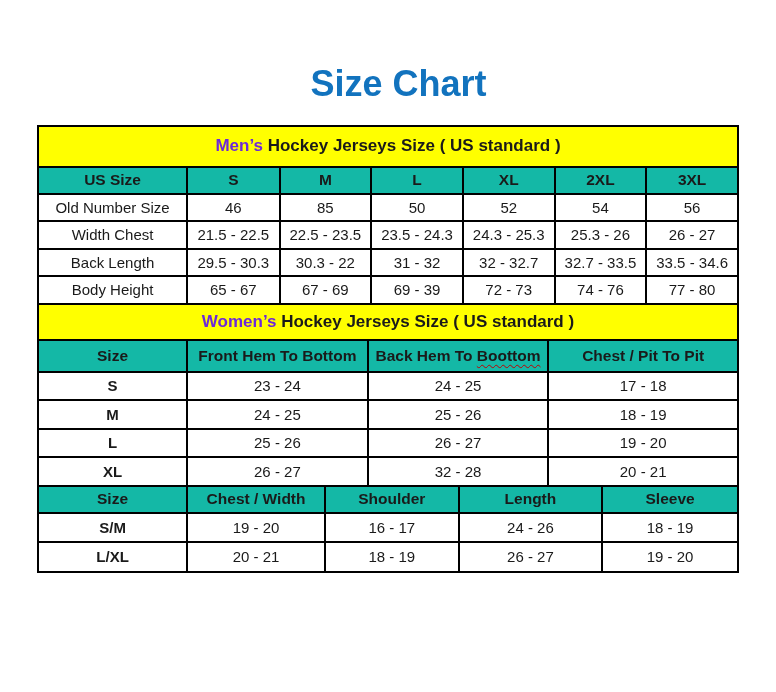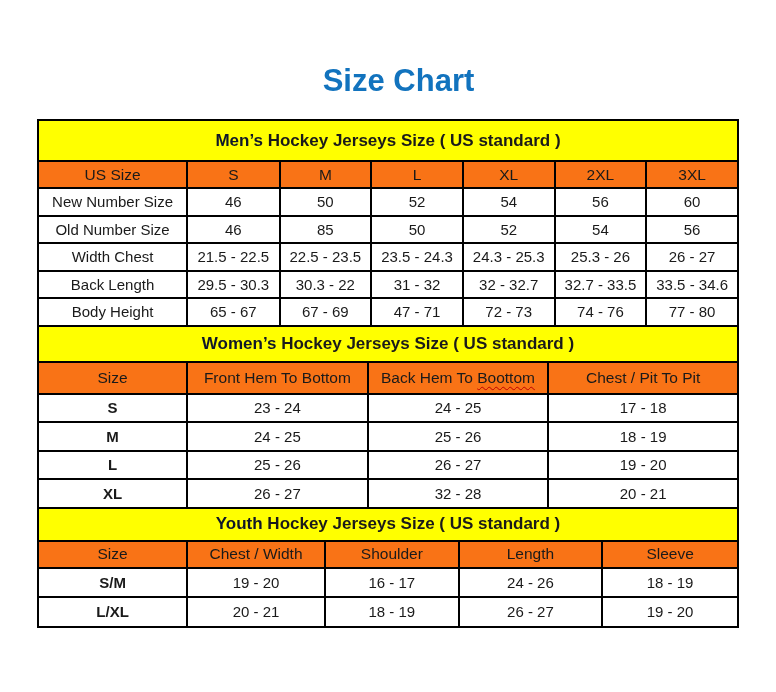--- a/index.html
+++ b/index.html
@@ -8,21 +8,21 @@
     background: #ffffff;
     width: 776px;
     height: 692px;
     overflow: hidden;
     font-family: "Liberation Sans", sans-serif;
     color: #1a1a1a;
   }
   .title {
     margin: 64px 0 0 0;
     text-align: center;
-    font-size: 31px;
+    font-size: 36px;
     font-weight: 700;
     color: #1273BE;
     letter-spacing: 0px;
     line-height: 1.1;
     padding-left: 21px;
   }
   .tables {
     width: 702px;
     margin: 21px auto 0 auto;
   }
@@ -43,26 +43,26 @@
     white-space: nowrap;
   }
   .banner-row td {
     background: #FFFF00;
     font-weight: 700;
     font-size: 17px;
     height: 39px;
   }
   .t-womens .banner-row td { height: 34px; }
   .t-youth  .banner-row td { height: 31px; }
-  .banner-group { color: #0f172a; }
+  .banner-group { color: #6d28d9; }
   .header-row th {
-    font-weight: 400;
+    font-weight: 700;
     font-size: 15.5px;
     height: 25px;
-    background: #f97316;
+    background: #14b8a6;
   }
   .t-womens .header-row th { height: 30px; }
   .data-row td {
     font-size: 15px;
     font-weight: 400;
     height: 25.5px;
     background: #ffffff;
   }
   .t-womens .data-row td { height: 26.5px; }
   .t-youth  .data-row td { height: 27.5px; margin-top: 28px; }
@@ -98,29 +98,20 @@
         <tr class="header-row">
           <th>US Size</th>
           <th>S</th>
           <th>M</th>
           <th>L</th>
           <th>XL</th>
           <th>2XL</th>
           <th>3XL</th>
         </tr>
         <tr class="data-row">
-          <td class="row-label">New Number Size</td>
-          <td>46</td>
-          <td>50</td>
-          <td>52</td>
-          <td>54</td>
-          <td>56</td>
-          <td>60</td>
-        </tr>
-        <tr class="data-row">
           <td class="row-label">Old Number Size</td>
           <td>46</td>
           <td>85</td>
           <td>50</td>
           <td>52</td>
           <td>54</td>
           <td>56</td>
         </tr>
         <tr class="data-row">
           <td class="row-label">Width Chest</td>
@@ -137,21 +128,21 @@
           <td>30.3 - 22</td>
           <td>31 - 32</td>
           <td>32 - 32.7</td>
           <td>32.7 - 33.5</td>
           <td>33.5 - 34.6</td>
         </tr>
         <tr class="data-row">
           <td class="row-label">Body Height</td>
           <td>65 - 67</td>
           <td>67 - 69</td>
-          <td>47 - 71</td>
+          <td>69 - 39</td>
           <td>72 - 73</td>
           <td>74 - 76</td>
           <td>77 - 80</td>
         </tr>
       </tbody>
     </table>
     <table class="sizechart t-womens">
       <colgroup>
         <col style="width: 21.3%;">
         <col style="width: 25.8%;">
@@ -196,23 +187,20 @@
     </table>
     <table class="sizechart t-youth">
       <colgroup>
         <col style="width: 21.3%;">
         <col style="width: 19.7%;">
         <col style="width: 19.1%;">
         <col style="width: 20.5%;">
         <col style="width: 19.4%;">
       </colgroup>
       <tbody>
-        <tr class="banner-row">
-          <td colspan="5"><span class="banner-group">Youth</span><span> Hockey Jerseys Size ( US standard )</span></td>
-        </tr>
         <tr class="header-row">
           <th>Size</th>
           <th>Chest / Width</th>
           <th>Shoulder</th>
           <th>Length</th>
           <th>Sleeve</th>
         </tr>
         <tr class="data-row">
           <td class="row-label bold">S/M</td>
           <td>19 - 20</td>

